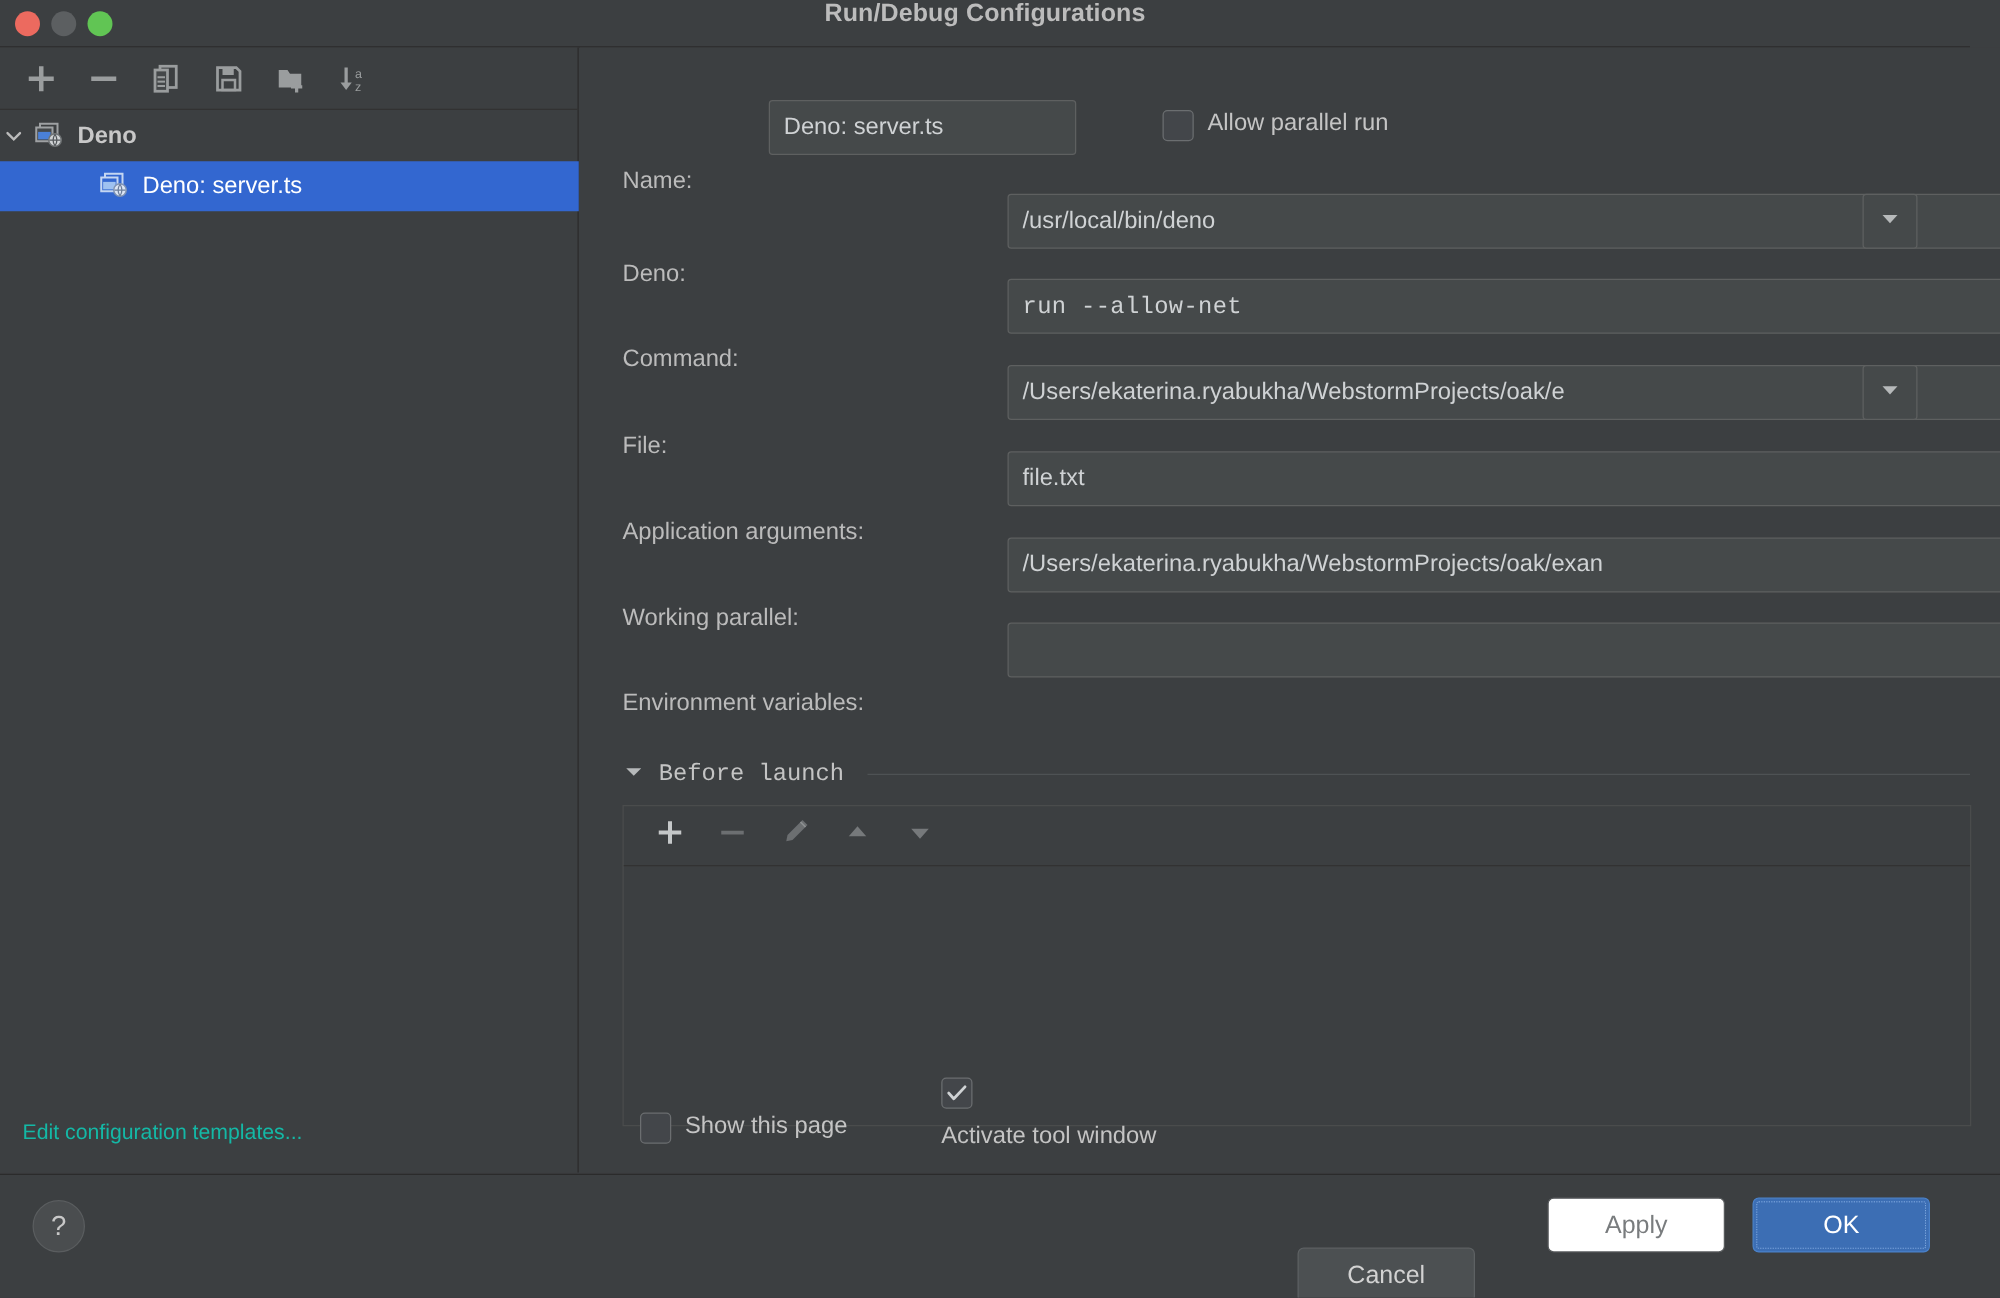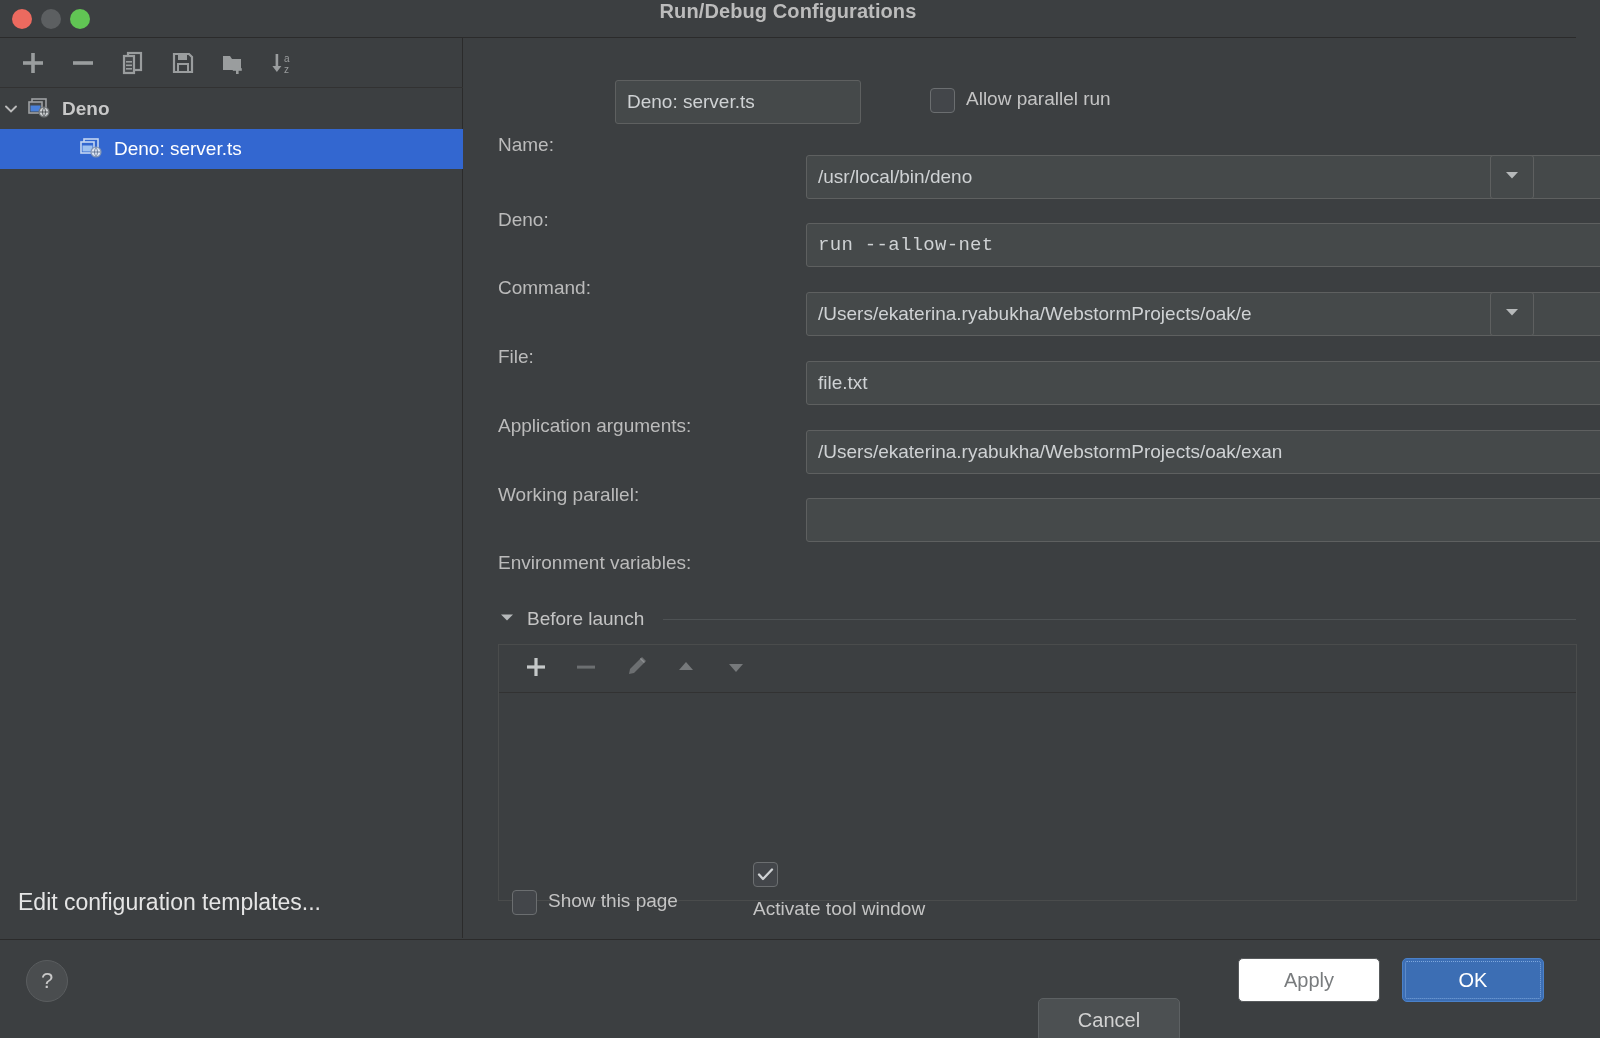--- a/index.html
+++ b/index.html
@@ -66,21 +66,21 @@
   .tree-row.child { padding-left: 78px; }
   .tree-row.selected { background: #3367d0; color: #ffffff; font-weight: normal; }
   .chev-down {
     width: 22px; height: 22px; display: inline-flex;
     align-items: center; justify-content: center; margin-right: 4px;
   }
   .node-icon { width: 28px; height: 26px; margin-right: 8px; display: inline-flex; align-items: center; }
 
   .edit-templates {
     position: absolute; left: 18px; bottom: 22px;
-    color: #e5e5e5; font-size: 23px; cursor: pointer;
+    color: #14b8a6; font-size: 17px; cursor: pointer;
   }
 
   
   .main-panel {
     position: absolute; left: 464px; top: 38px; width: 1136px; height: 900px;
     background: #3c3f41;
   }
   .lbl {
     position: absolute; left: 34px; font-size: 19px; color: #bbbbbb;
     white-space: nowrap;
@@ -115,21 +115,21 @@
     border: 1px solid #6b6e70; background: #43464a;
     display: flex; align-items: center; justify-content: center;
     flex: none;
   }
   .cb.checked { background: #43464a; }
   .cb-label { font-size: 19px; color: #c4c4c4; white-space: nowrap; }
 
   
   .bl-header {
     position: absolute; left: 34px; top: 566px; width: 1078px; height: 30px;
-    display: flex; align-items: center; gap: 11px;
+    display: flex; align-items: center; gap: 11px; font-family: Liberation Mono, monospace;
   }
   .bl-title { font-size: 19px; color: #c4c4c4; white-space: nowrap; }
   .bl-line { flex: 1; height: 1px; background: #4e5254; margin-left: 8px; }
 
   .bl-box {
     position: absolute; left: 34px; top: 606px; width: 1079px; height: 257px;
     border: 1px solid #4a4c4c;
   }
   .bl-toolbar {
     height: 48px; border-bottom: 1px solid #323232;

